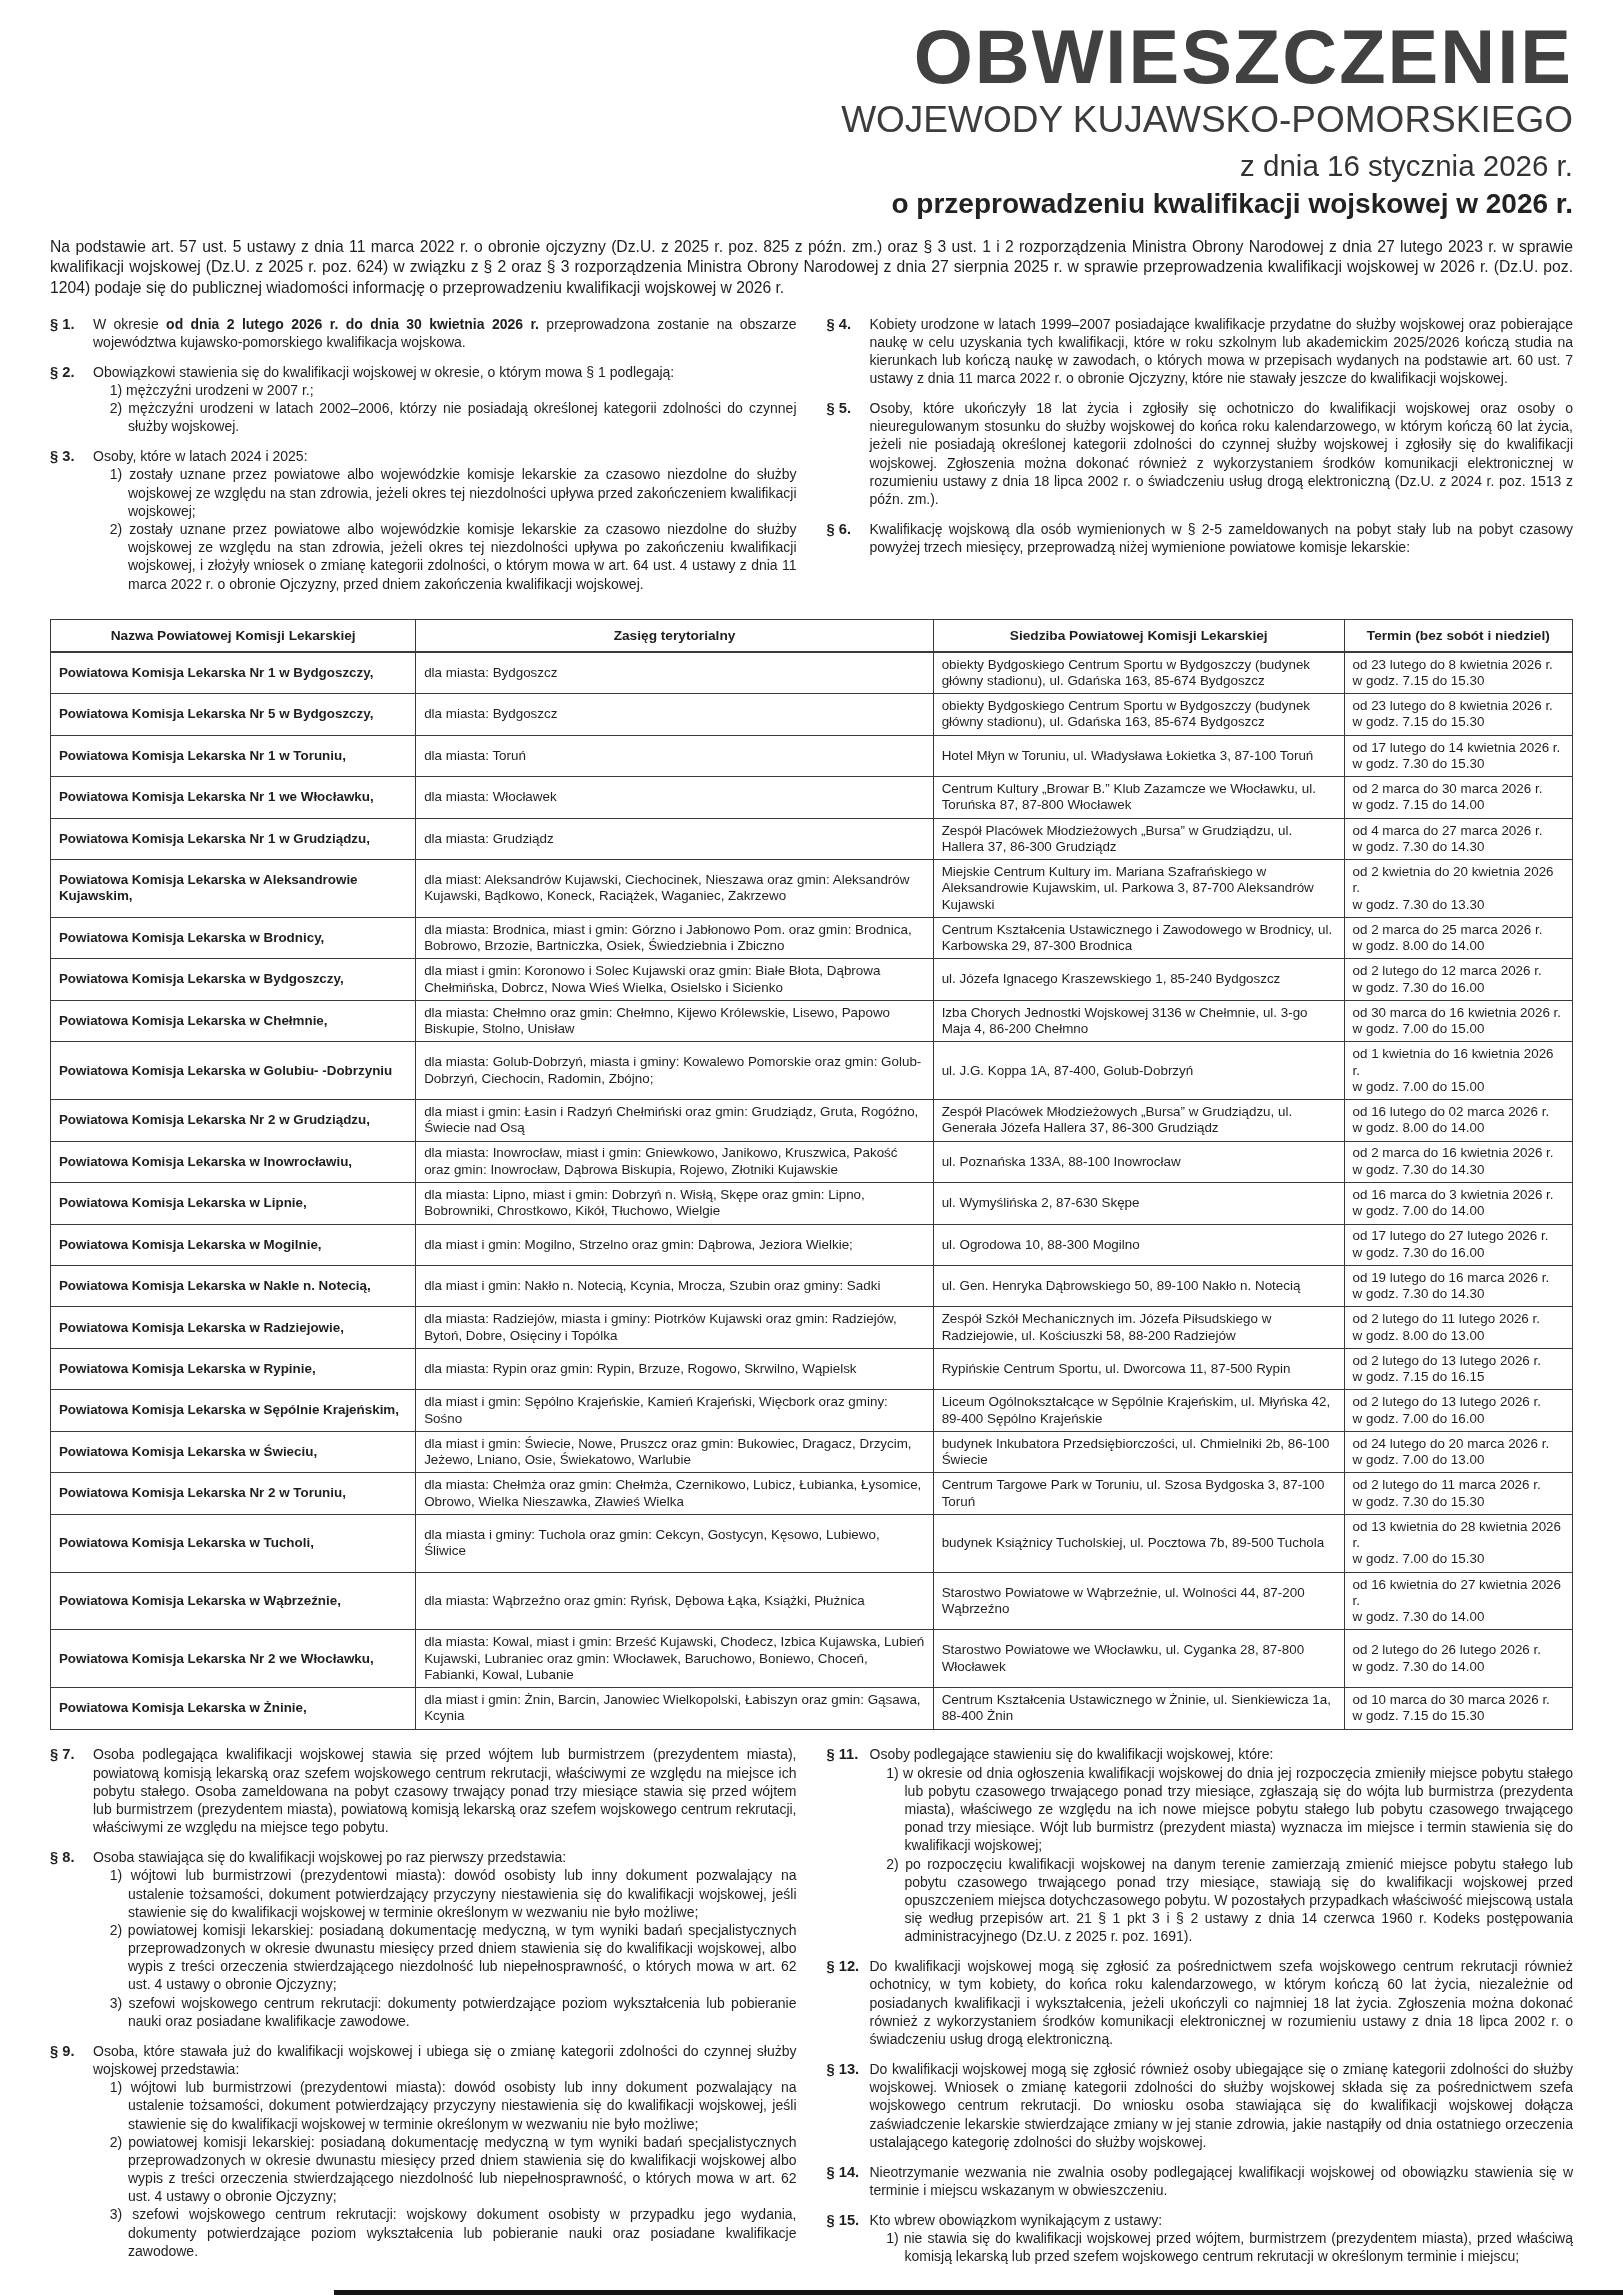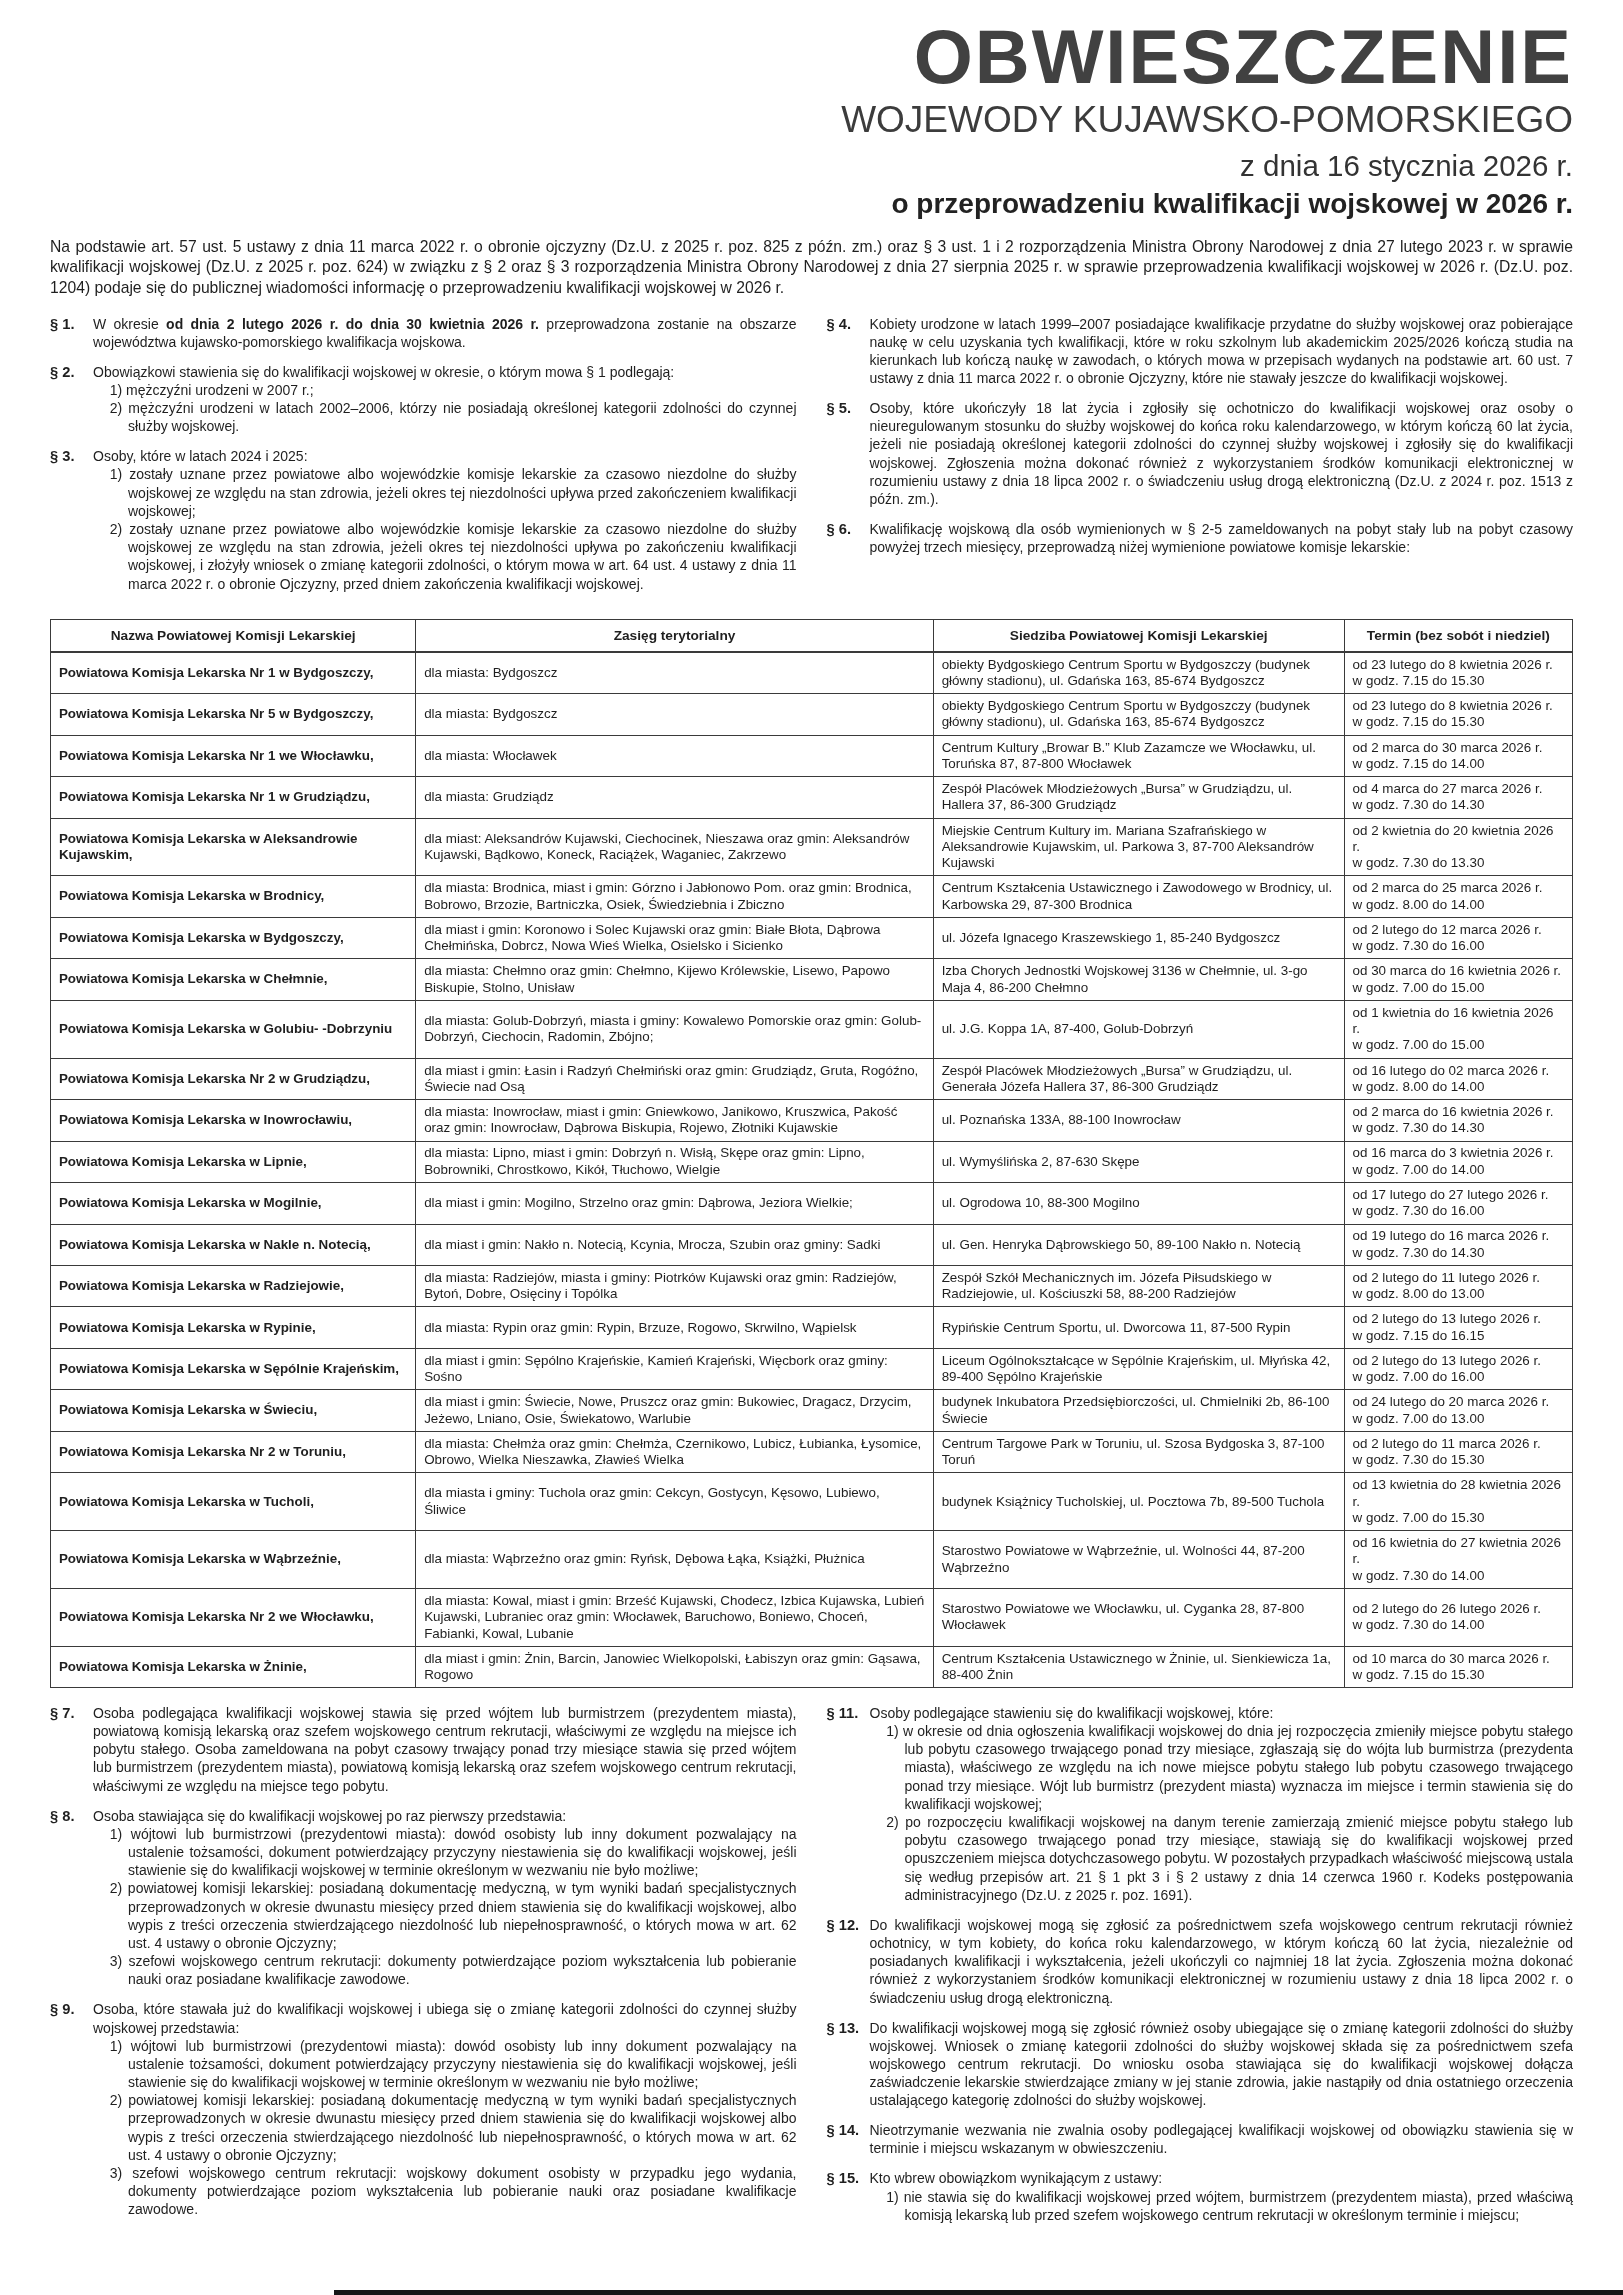--- a/index.html
+++ b/index.html
@@ -159,20 +159,30 @@
           <td class="cname">Powiatowa Komisja Lekarska Nr 5 w Bydgoszczy,</td>
           <td class="carea">dla miasta: Bydgoszcz</td>
           <td class="cseat">obiekty Bydgoskiego Centrum Sportu w Bydgoszczy (budynek główny stadionu), ul. Gdańska 163, 85-674 Bydgoszcz</td>
           <td class="ctermin">
 
           <div class="tline">od 23 lutego do 8 kwietnia 2026 r.</div>
             <div class="tline">w godz. 7.15 do 15.30</div>
           </td>
         </tr>
 
+        <tr>
+          <td class="cname">Powiatowa Komisja Lekarska Nr 1 w Toruniu,</td>
+          <td class="carea">dla miasta: Toruń</td>
+          <td class="cseat">Hotel Młyn w Toruniu, ul. Władysława Łokietka 3, 87-100 Toruń</td>
+          <td class="ctermin">
+
+          <div class="tline">od 17 lutego do 14 kwietnia 2026 r.</div>
+            <div class="tline">w godz. 7.30 do 15.30</div>
+          </td>
+        </tr>
 
         <tr>
           <td class="cname">Powiatowa Komisja Lekarska Nr 1 we Włocławku,</td>
           <td class="carea">dla miasta: Włocławek</td>
           <td class="cseat">Centrum Kultury „Browar B.” Klub Zazamcze we Włocławku, ul. Toruńska 87, 87-800 Włocławek</td>
           <td class="ctermin">
 
           <div class="tline">od 2 marca do 30 marca 2026 r.</div>
             <div class="tline">w godz. 7.15 do 14.00</div>
           </td>
@@ -382,21 +392,21 @@
           <td class="cseat">Starostwo Powiatowe we Włocławku, ul. Cyganka 28, 87-800 Włocławek</td>
           <td class="ctermin">
 
           <div class="tline">od 2 lutego do 26 lutego 2026 r.</div>
             <div class="tline">w godz. 7.30 do 14.00</div>
           </td>
         </tr>
 
         <tr>
           <td class="cname">Powiatowa Komisja Lekarska w Żninie,</td>
-          <td class="carea">dla miast i gmin: Żnin, Barcin, Janowiec Wielkopolski, Łabiszyn oraz gmin: Gąsawa, Rogowo</td>
+          <td class="carea">dla miast i gmin: Żnin, Barcin, Janowiec Wielkopolski, Łabiszyn oraz gmin: Gąsawa, Kcynia</td>
           <td class="cseat">Centrum Kształcenia Ustawicznego w Żninie, ul. Sienkiewicza 1a, 88-400 Żnin</td>
           <td class="ctermin">
 
           <div class="tline">od 10 marca do 30 marca 2026 r.</div>
             <div class="tline">w godz. 7.15 do 15.30</div>
           </td>
         </tr>
       </tbody>
   </table>
 

